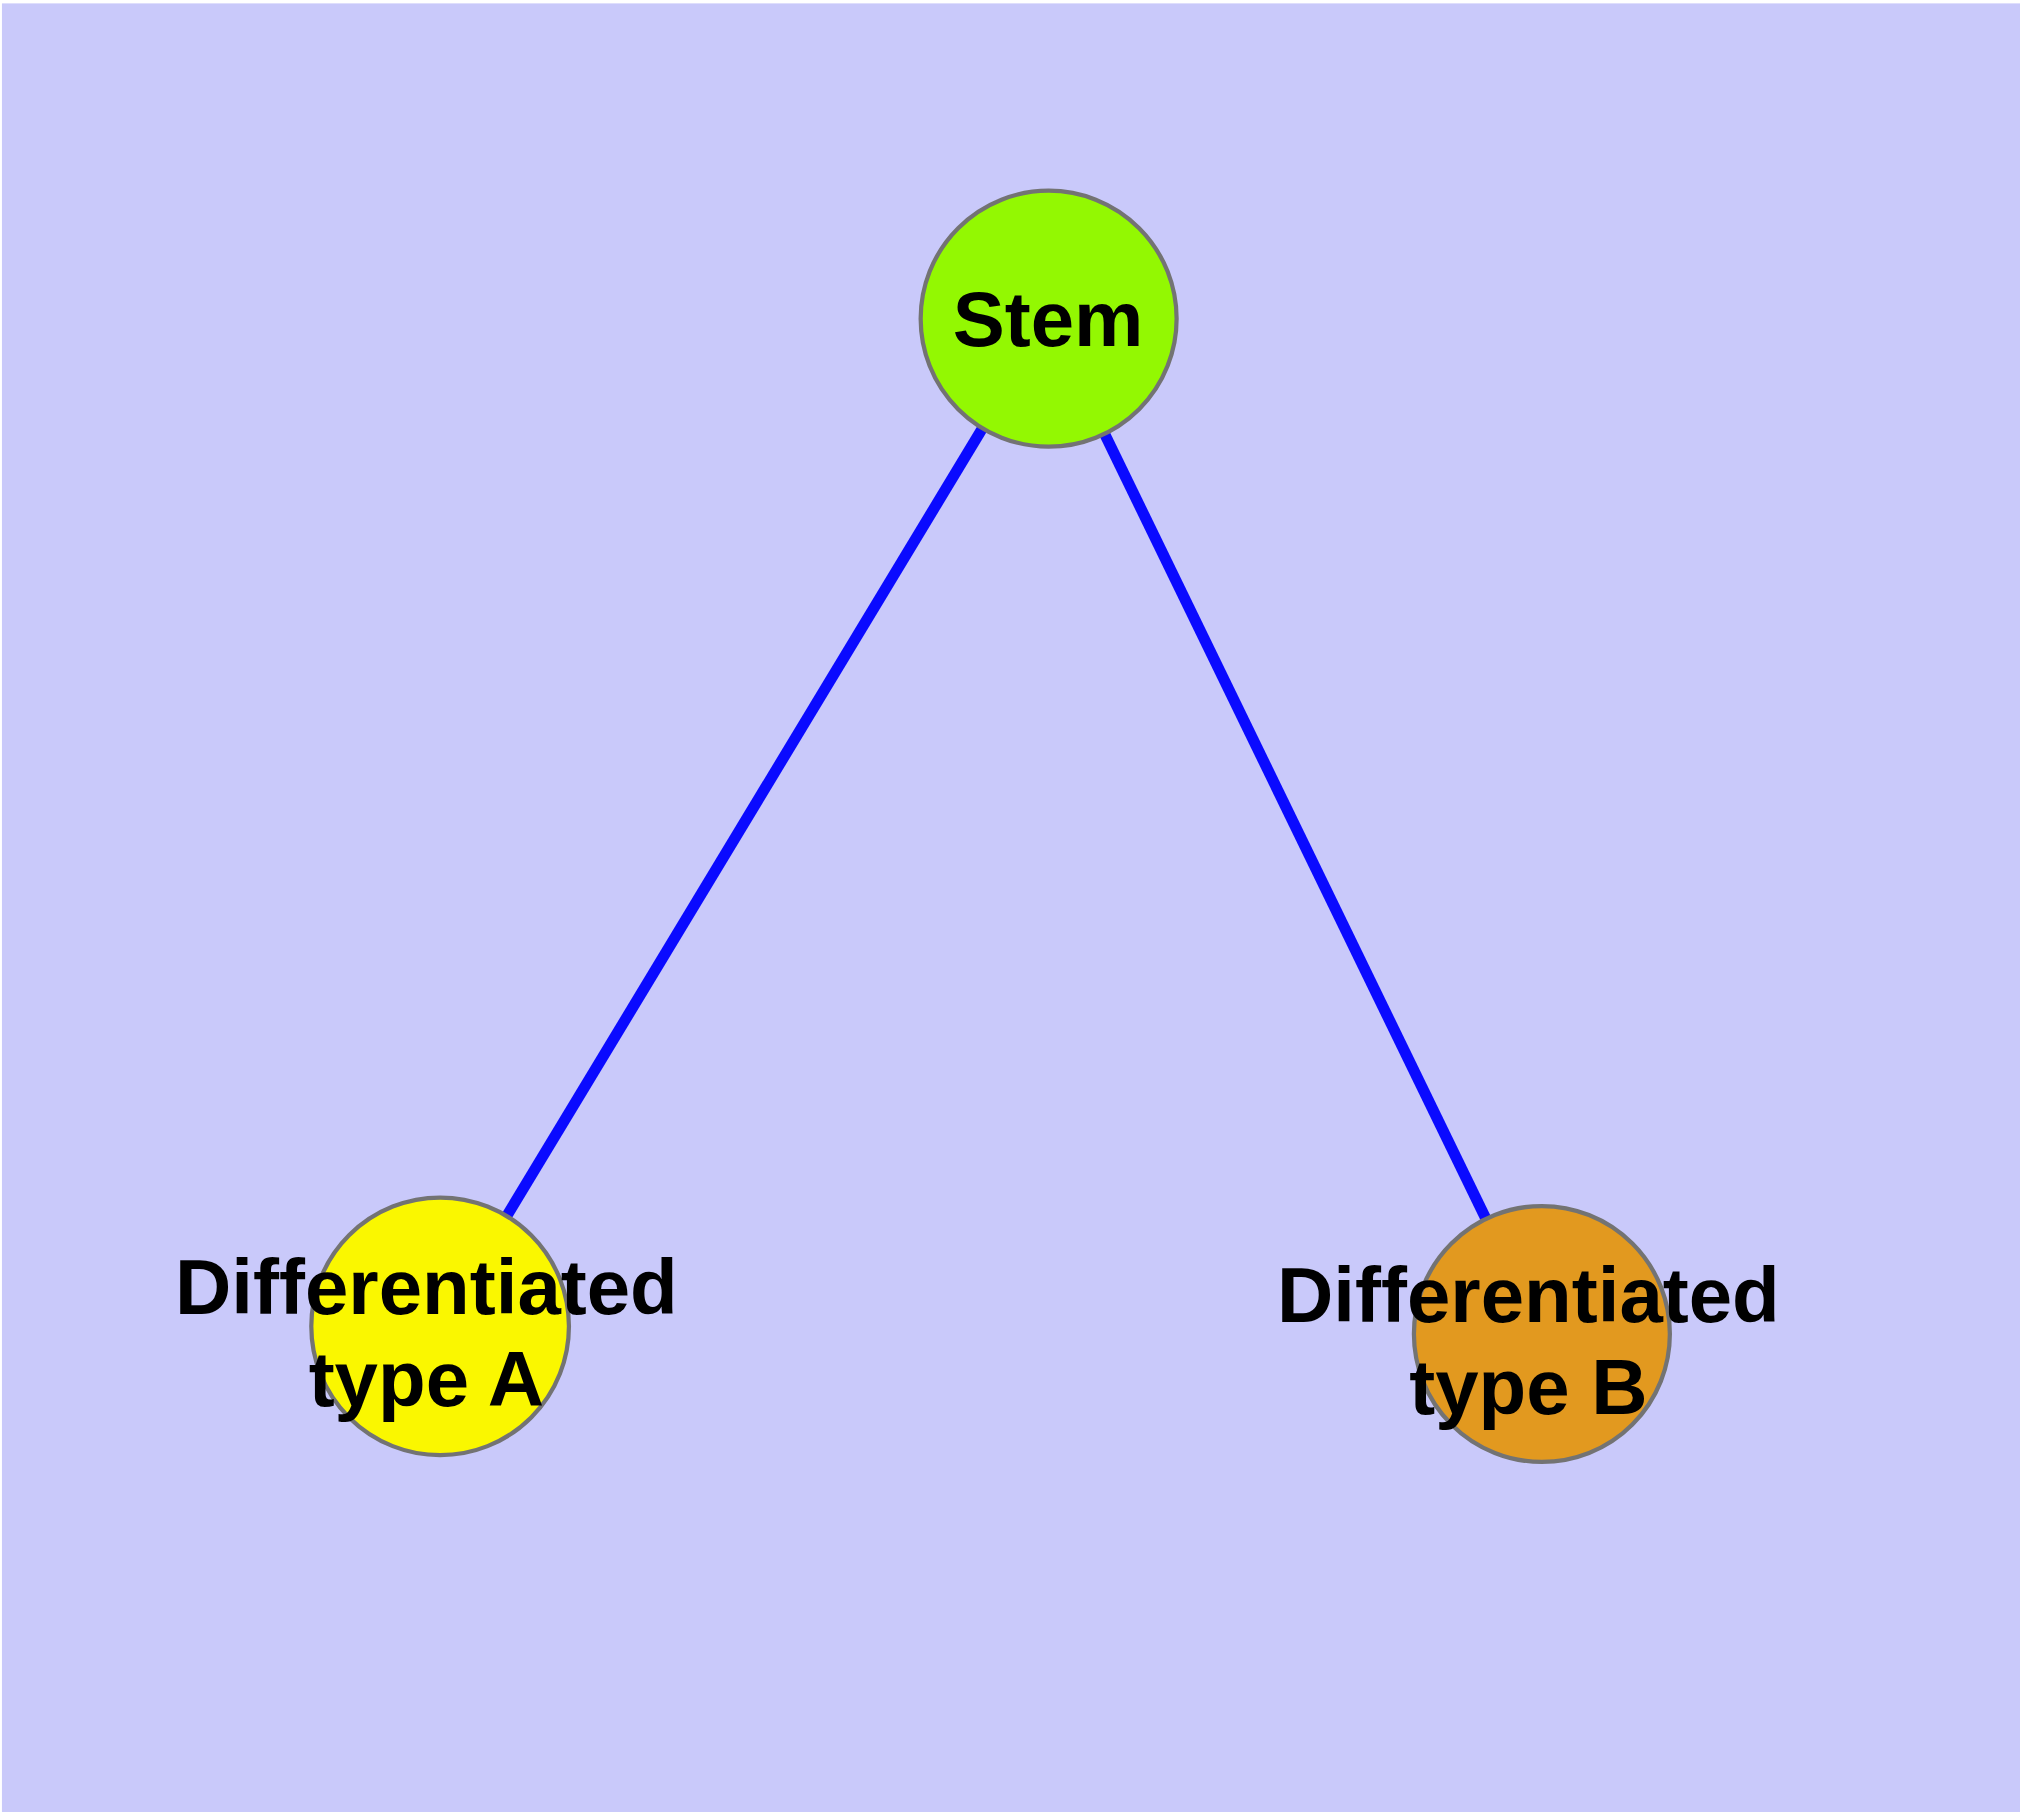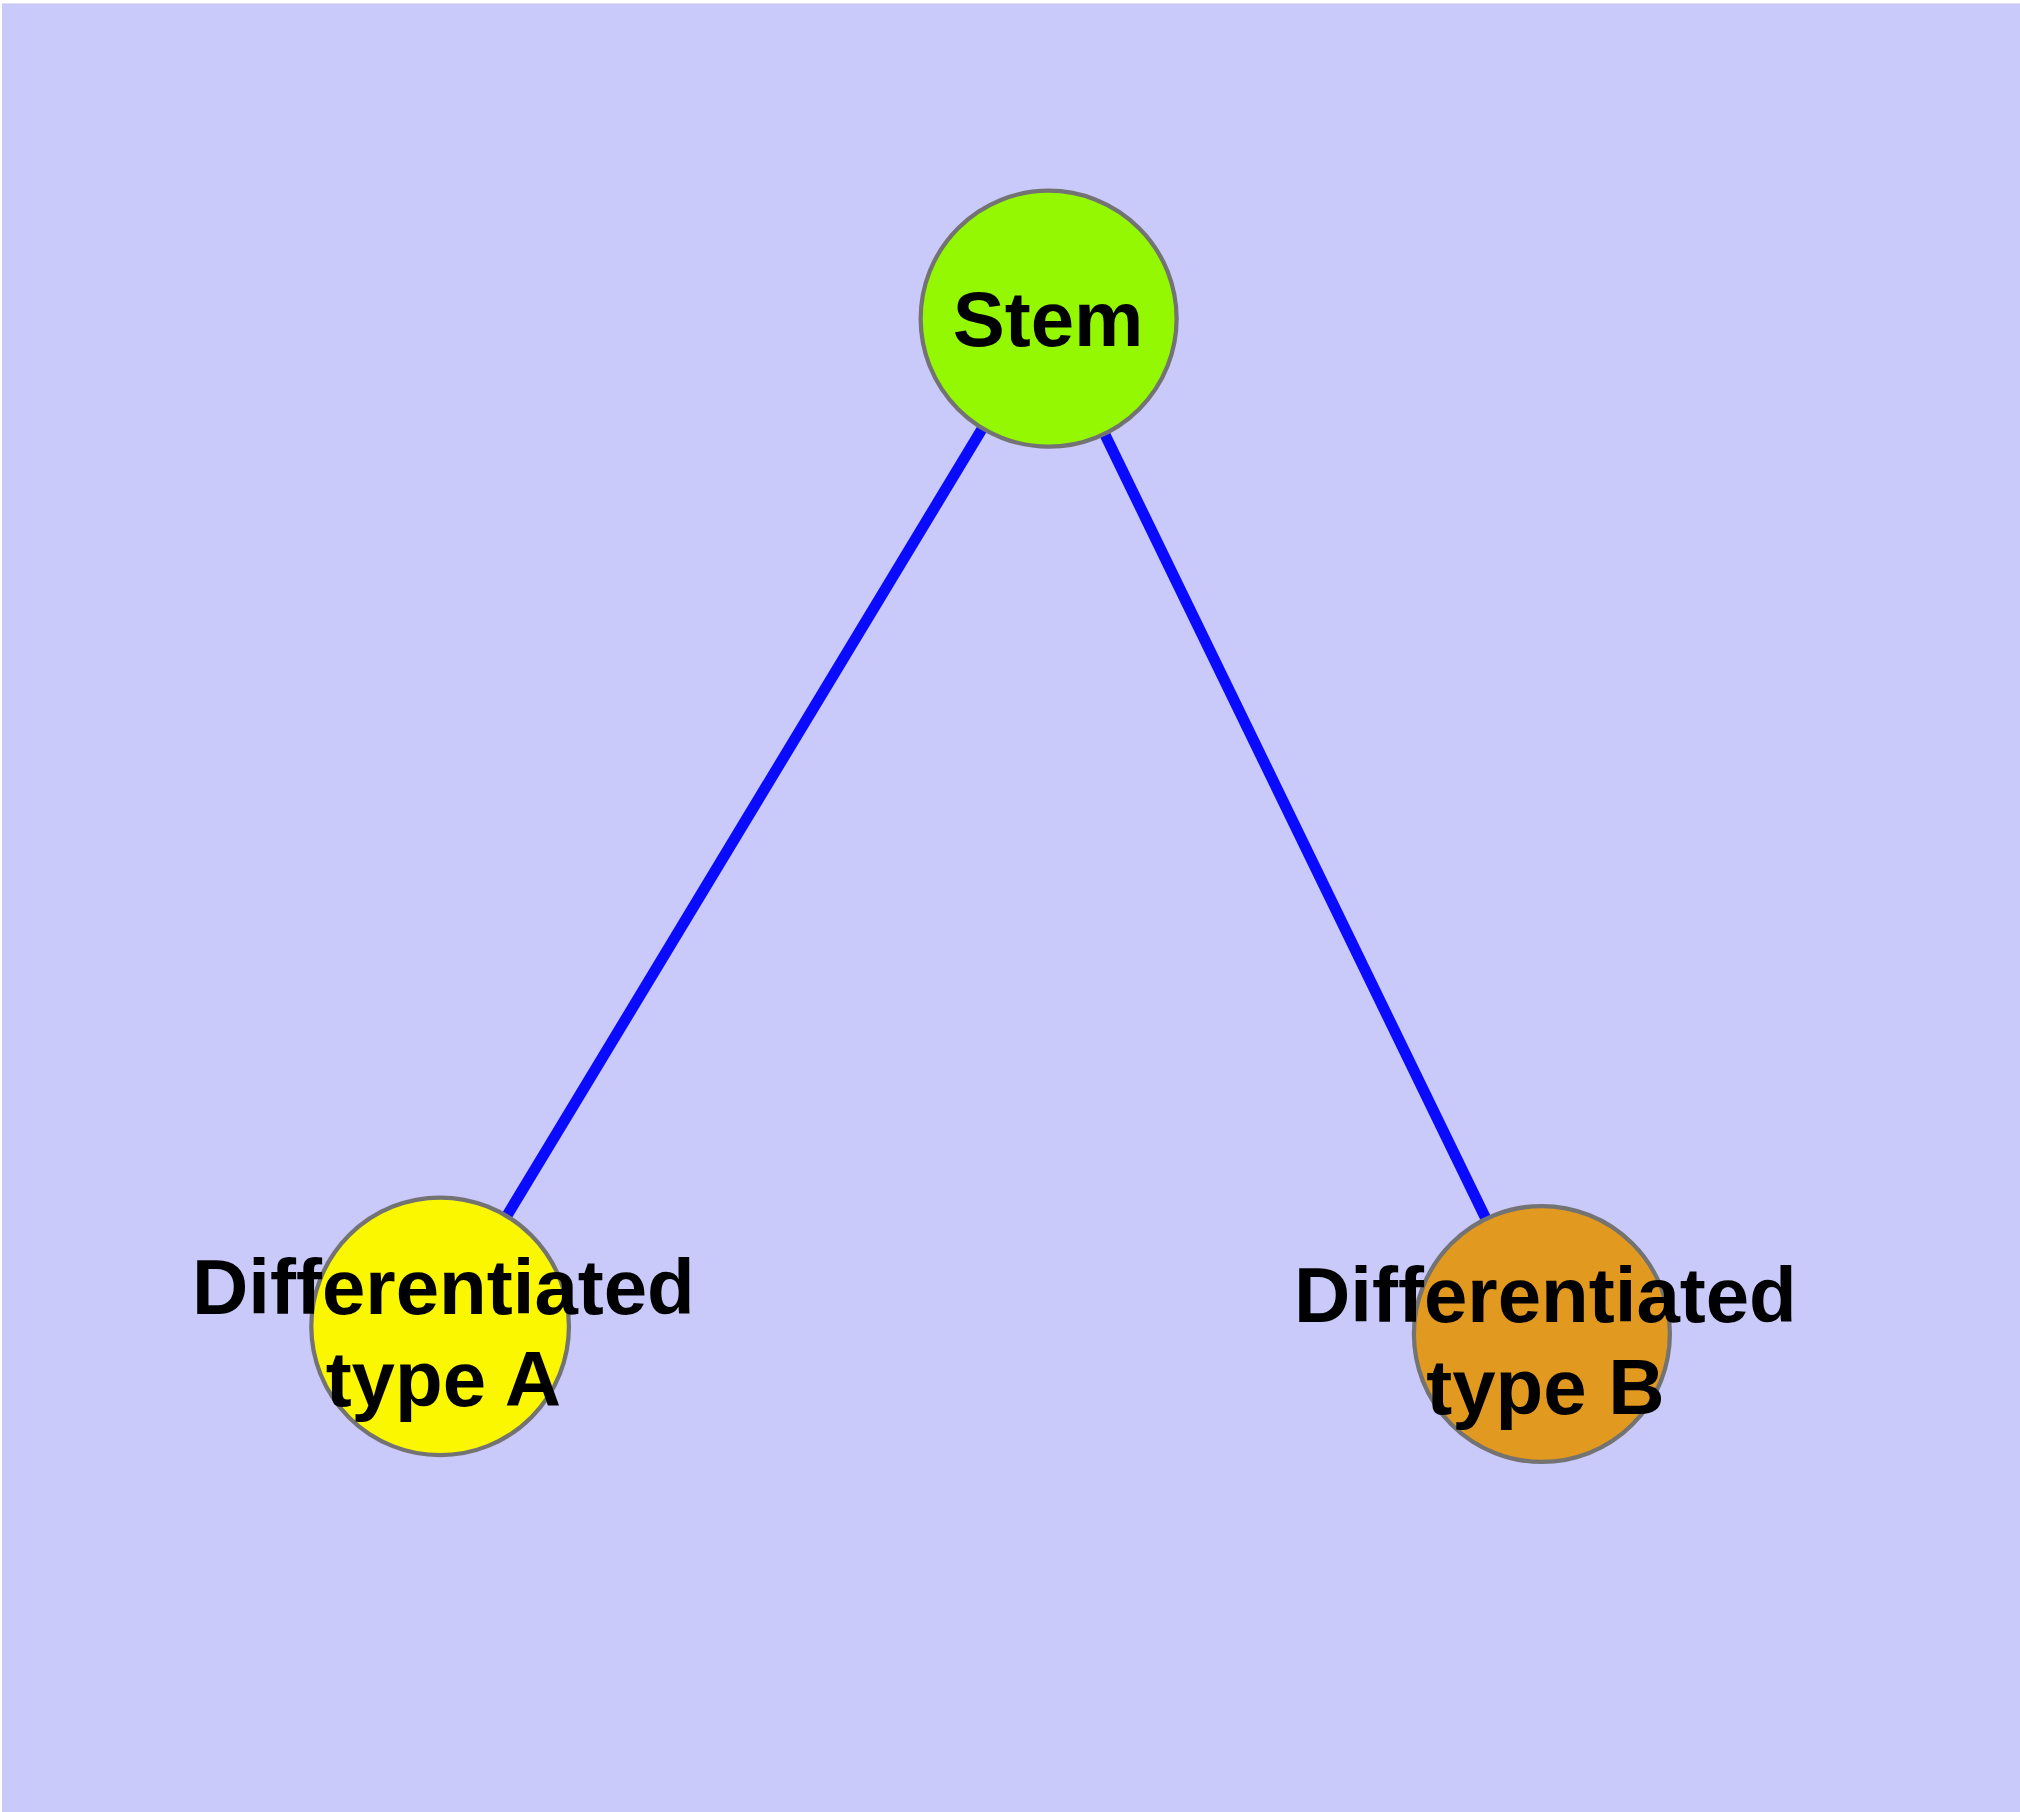--- a/index.html
+++ b/index.html
@@ -31,21 +31,20 @@
     font-weight: bold;
     font-size: 78px;
     line-height: 92px;
     color: #000000;
     text-align: center;
     white-space: pre-line;
     pointer-events: none;
   }
   .node-label.two-line {
     transform: translate(calc(-50% - 13.6px), calc(-50% + 6.8px));
-    margin-left: 17px;
   }
 </style>
 </head>
 <body>
 
 <div class="stage">
 
   <svg class="graph-svg" viewBox="0 0 2384 2138" xmlns="http://www.w3.org/2000/svg">
 
     <rect x="2" y="4" width="2382" height="2134" fill="#C9C9FA"></rect>

